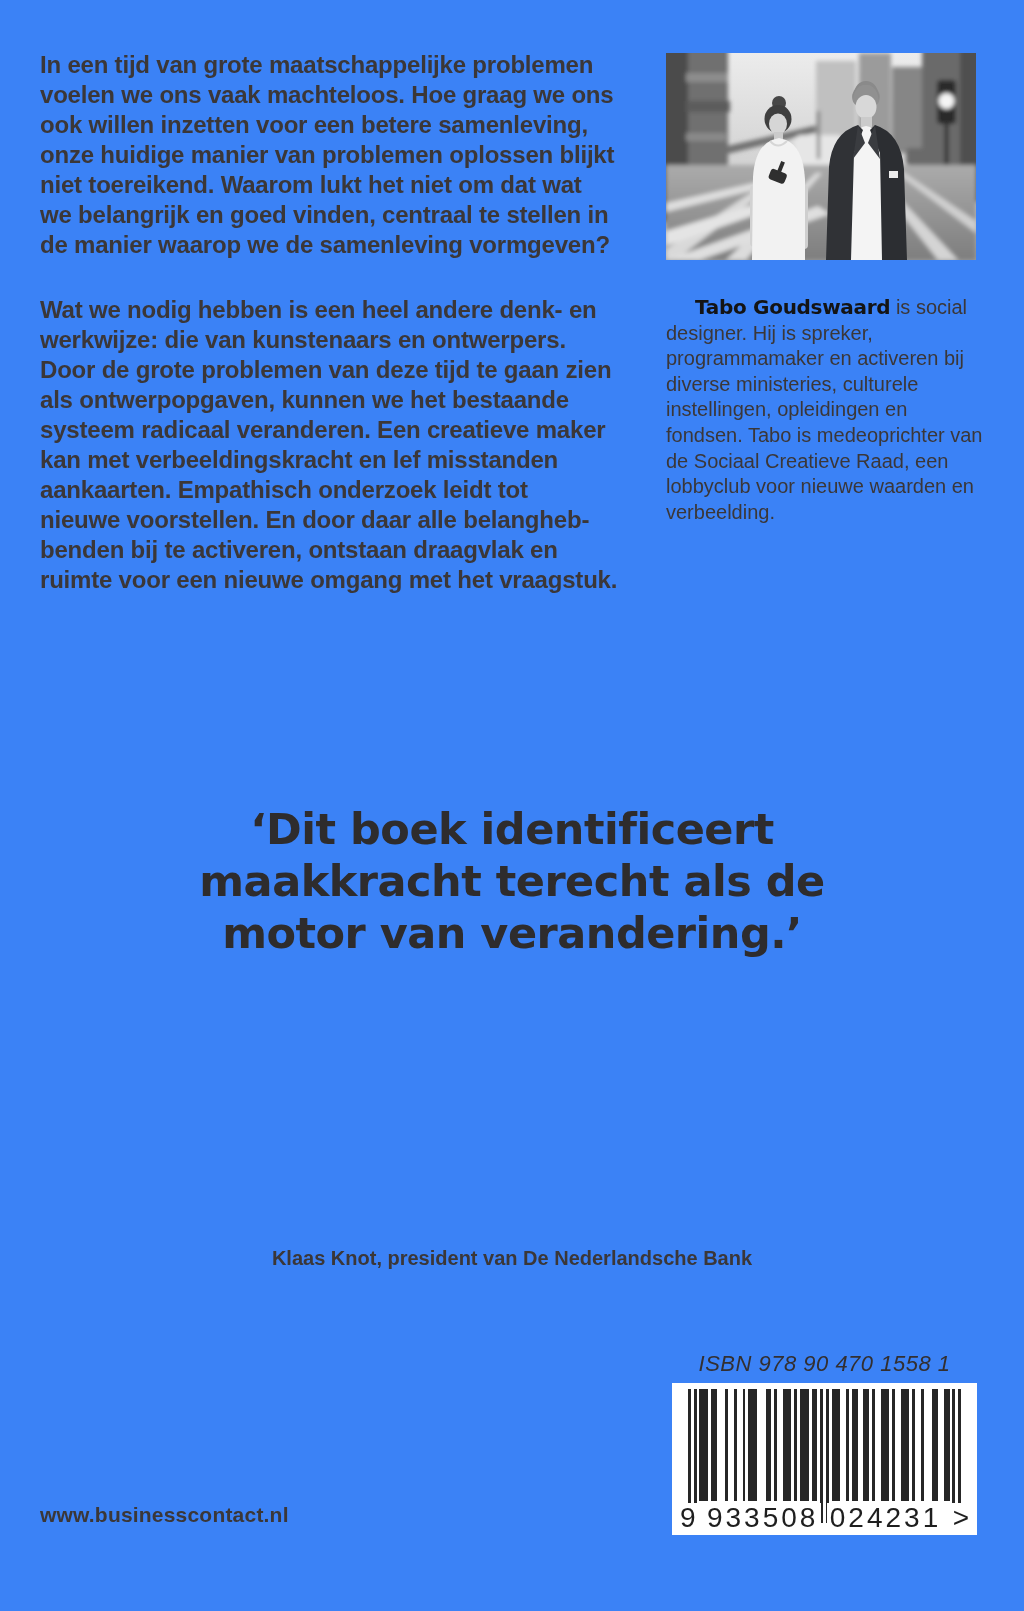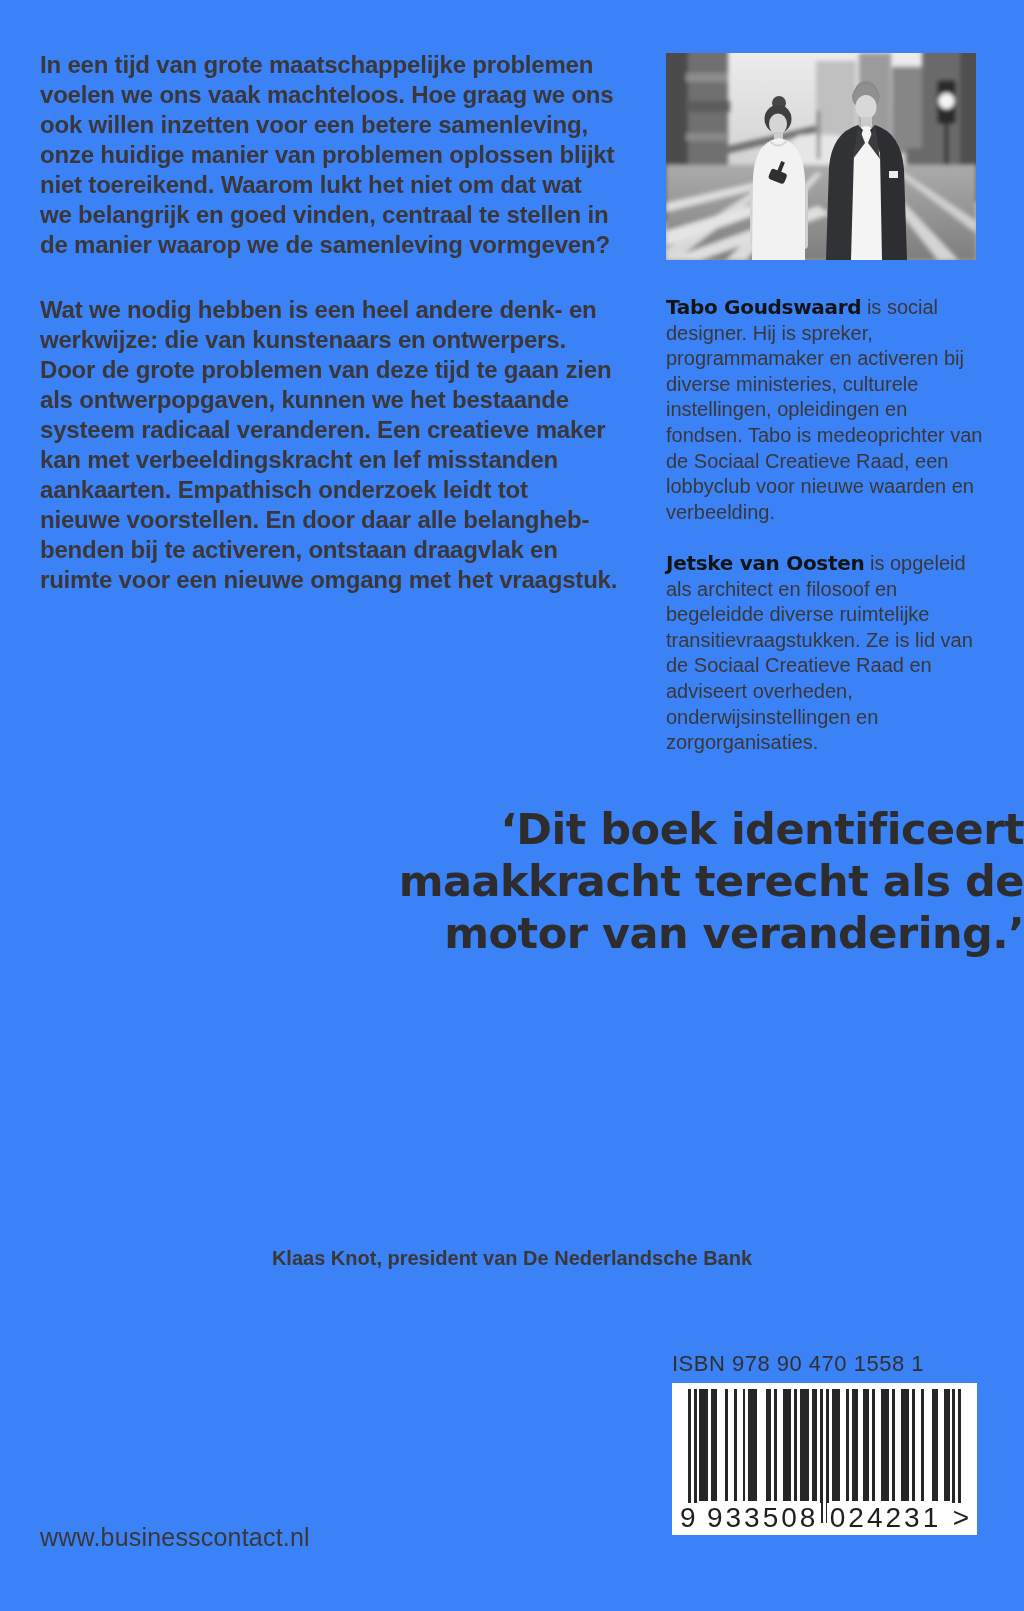--- a/index.html
+++ b/index.html
@@ -26,60 +26,61 @@
   }
   .bio{
     position:absolute;left:666px;width:322px;
     color:#3b3738;font-size:20px;line-height:25.6px;font-weight:400;
   }
   #bio1{top:295px;}
   #bio2{top:551px;}
   .bio-name{
     font-family:"DejaVu Sans",sans-serif;font-weight:800;color:#141414;
     letter-spacing:-0.3px;
+    margin-left:29px;
   }
   
   .quote{
-    position:absolute;left:0;width:1024px;text-align:right;
+    position:absolute;left:0;width:1024px;text-align:center;
     font-family:"DejaVu Sans",sans-serif;font-weight:800;
     font-size:43px;line-height:52px;color:#2e2c2d;
     letter-spacing:-0.5px;white-space:pre-line;
   }
   #quote1{top:803px;}
   #quote2{top:1030px;}
   .attr{
     position:absolute;left:0;width:1024px;text-align:center;
     font-size:20px;color:#3b3738;font-weight:400;
   }
   #attr1{top:962px;}
   #attr2{top:1247px;font-weight:bold;}
   
   .isbn{
-    position:absolute;left:672px;top:1351px;width:305px;text-align:left;
-    font-size:22px;color:#332f30;letter-spacing:0.5px;font-weight:400;
+    position:absolute;left:672px;top:1351px;width:305px;text-align:center;
+    font-size:22px;color:#332f30;letter-spacing:0.5px;font-weight:400;font-style:italic;
   }
   .bcbox{
     position:absolute;left:672px;top:1383px;width:305px;height:152px;
     background:#ffffff;
   }
   .bars{
     position:absolute;left:16px;top:6px;width:273px;height:134px;
     fill:#262626;shape-rendering:crispEdges;
   }
   .bcdigits{
     position:absolute;left:5px;right:5px;bottom:2px;
     display:flex;justify-content:space-between;align-items:flex-end;
     font-size:28px;line-height:30px;color:#1e1e1e;font-weight:400;
   }
   .bcdigits span{background:#ffffff;padding:0 3px;}
   .bc-group{letter-spacing:3px;}
   
   .site{
     position:absolute;left:40px;top:1503px;
-    font-size:25px;color:#3b3738;font-weight:400;letter-spacing:0.2px;margin-top:20px;
+    font-size:21px;color:#3b3738;font-weight:700;letter-spacing:0.2px;
   }
   .pre{white-space:pre-line;}
 </style>
 </head>
 <body>
 
 <div id="page">
 
   <div id="p1" class="blurb">In een tijd van grote maatschappelijke problemen
 voelen we ons vaak machteloos. Hoe graag we ons
@@ -180,21 +181,20 @@
         <path d="M241,207 L238,116 Q235,80 209,72 L204,77 L214,100 L216,207 Z" fill="#2c2e32"></path>
         <path d="M192,72 L199,90 L187,106 Z" fill="#3a3c40"></path>
         <path d="M209,72 L202,90 L214,106 Z" fill="#3a3c40"></path>
         <rect x="223" y="118" width="9" height="7" fill="#ececec"></rect>
       </g>
     </svg>
   </div>
 
   <div id="bio1" class="bio"><span class="bio-name">Tabo Goudswaard</span><span> is social designer. Hij is spreker, programmamaker en activeren bij diverse ministeries, culturele instellingen, opleidingen en fondsen. Tabo is medeoprichter van de Sociaal Creatieve Raad, een lobbyclub voor nieuwe waarden en verbeelding.</span></div>
 
-  <div id="bio2" class="bio"><span class="bio-name">Jetske van Oosten</span><span> is opgeleid als architect en filosoof en begeleidde diverse ruimtelijke transitievraagstukken. Ze is lid van de Sociaal Creatieve Raad en adviseert overheden, onderwijsinstellingen en zorgorganisaties.</span></div>
 
   <div id="quote1" class="quote">‘Dit boek identificeert
 maakkracht terecht als de
 motor van verandering.’</div>
 
   <div id="attr2" class="attr">Klaas Knot, president van De Nederlandsche Bank</div>
 
   <div class="isbn">ISBN 978 90 470 1558 1</div>
 
   <div class="bcbox">

